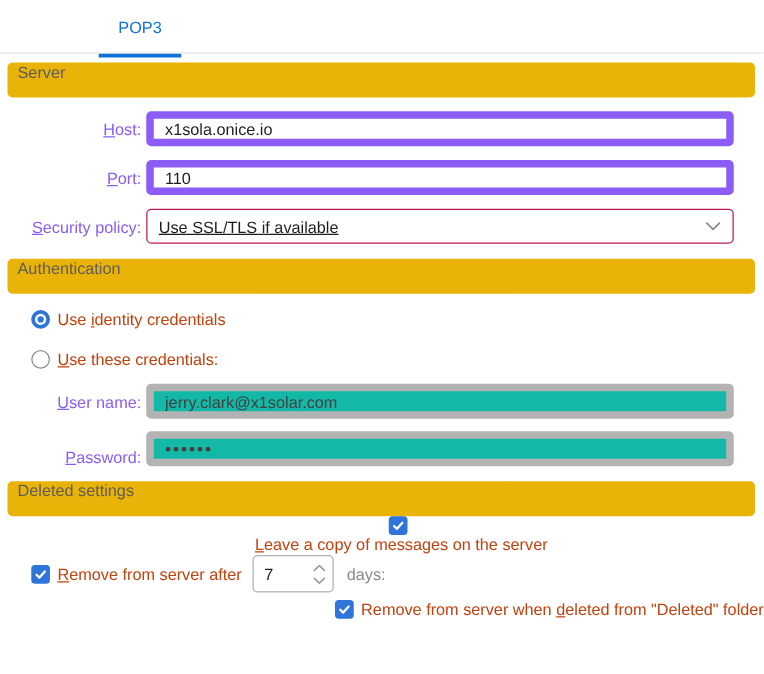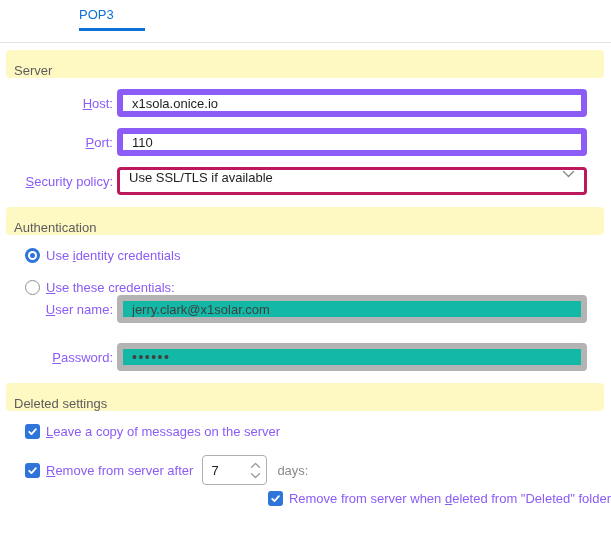--- a/index.html
+++ b/index.html
@@ -9,65 +9,65 @@
   *{box-sizing:border-box;}
   html,body{margin:0;padding:0;}
   body{
     width:611px;height:539px;overflow:hidden;background:#fff;
     font-family:"Liberation Sans",sans-serif;font-size:13px;color:#1e1e1e;
   }
   
   .tabstrip{position:relative;height:43px;}
   .tabstrip-rule{position:absolute;left:0;right:0;bottom:0;height:1px;background:#e3e3e3;}
   .tab{
-    position:absolute;left:79px;top:0;height:31px;min-width:66px;
-    display:flex;align-items:center;
+    position:absolute;left:79px;top:0;height:46px;min-width:66px;
+    display:flex;align-items:center;justify-content:center;
     color:var(--accent);border-bottom:3px solid var(--accent);cursor:default;z-index:1;
   }
   
   .group-bar{
-    margin:7px 7px 0 6px;height:28px;background:#fef9c3;border-radius:4px;
-    display:flex;align-items:flex-end;padding-left:8px;color:#5c5c5c;
+    margin:7px 7px 0 6px;height:28px;background:#eab308;border-radius:4px;
+    display:flex;align-items:flex-start;padding-left:8px;color:#5c5c5c;
   }
   .group-bar.mt12{margin-top:12px;}
   
   .row{display:flex;align-items:center;margin-top:11px;height:28px;}
   .row .flabel{width:113px;flex:none;text-align:right;color:#8b5cf6;}
   .control{margin-left:4px;width:470px;height:28px;}
   input.txt{
     border:6px solid #8b5cf6;border-radius:4px;padding:0 9px;
     font:13px "Liberation Sans",sans-serif;color:#1e1e1e;background:#fff;width:470px;height:28px;margin-left:4px;
   }
   input.txt.ro{background:#14b8a6;border-color:#b3b3b3;color:#404040;}
   input.txt.pw{font-size:14px;letter-spacing:1.5px;}
   .select{
-    display:flex;justify-content:space-between;
-    border:3px solid #be185d;border-radius:4px;padding:0 9px;background:#fff;cursor:default;
+    display:flex;align-items:center;justify-content:space-between;
+    border:1px solid #be185d;border-radius:4px;padding:0 9px;background:#fff;cursor:default;text-decoration:underline;
   }
   
   .radio-row{display:flex;align-items:center;margin-left:25px;height:15px;}
   .rr1{margin-top:13px;}
   .rr2{margin-top:17px;}
   .radio{
     width:15px;height:15px;border-radius:50%;border:1px solid #909090;background:#fff;
     position:relative;flex:none;
   }
   .radio.selected{border:none;background:var(--control);}
   .radio.selected::before{content:"";position:absolute;left:3px;top:3px;right:3px;bottom:3px;background:#fff;border-radius:50%;}
   .radio.selected::after{content:"";position:absolute;left:5px;top:5px;right:5px;bottom:5px;background:var(--control);border-radius:50%;}
   
   .check-row{display:flex;align-items:center;margin-left:25px;}
-  .cr1{margin-top:13px;height:15px;}
+  .cr1{height:15px;flex-direction:column;}
   .cr2{margin-top:16px;height:30px;}
   .cr3{margin-top:6px;height:15px;justify-content:flex-end;}
   .checkbox{
     width:15px;height:15px;border-radius:3px;background:var(--control);
     display:flex;align-items:center;justify-content:center;flex:none;
   }
-  .lbl{margin-left:6px;color:#8b5cf6;white-space:nowrap;}
+  .lbl{margin-left:6px;color:#c2410c;white-space:nowrap;}
   
   .spinner{
     margin-left:9px;width:65px;height:30px;border:1px solid #b0b0b0;border-radius:4px;
     display:flex;align-items:stretch;background:#fff;overflow:hidden;
   }
   .spin-value{
     flex:1;min-width:0;border:none;outline:none;background:transparent;
     padding:0 0 0 8px;font:13px "Liberation Sans",sans-serif;color:#1e1e1e;
   }
   .spin-btns{display:flex;flex-direction:column;justify-content:center;padding-right:5px;}
@@ -118,26 +118,26 @@
   <div class="radio-row rr1">
     <div class="radio selected"></div>
     <span class="lbl">Use <u>i</u>dentity credentials</span>
   </div>
 
   <div class="radio-row rr2">
     <div class="radio"></div>
     <span class="lbl"><u>U</u>se these credentials:</span>
   </div>
 
-  <div class="row" style="margin-top:0;">
+  <div class="row" style="margin-top:12px;">
     <label class="flabel"><u>U</u>ser name:</label>
     <input class="txt ro" type="text" readonly="" value="jerry.clark@x1solar.com" style="">
   </div>
 
-  <div class="row" style="margin-top:20px;">
+  <div class="row" style="margin-top:10px;align-items:flex-end;">
     <label class="flabel"><u>P</u>assword:</label>
     <input class="txt ro pw" type="text" readonly="" value="••••••" style="">
   </div>
 
   <div class="group-bar mt12">
     <span>Deleted settings</span>
   </div>
 
   <div class="check-row cr1">
     <div class="checkbox checked">

